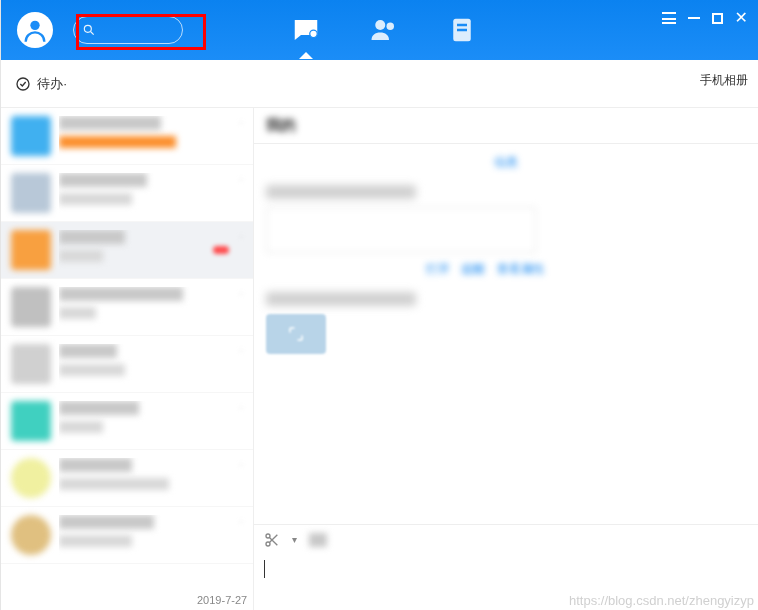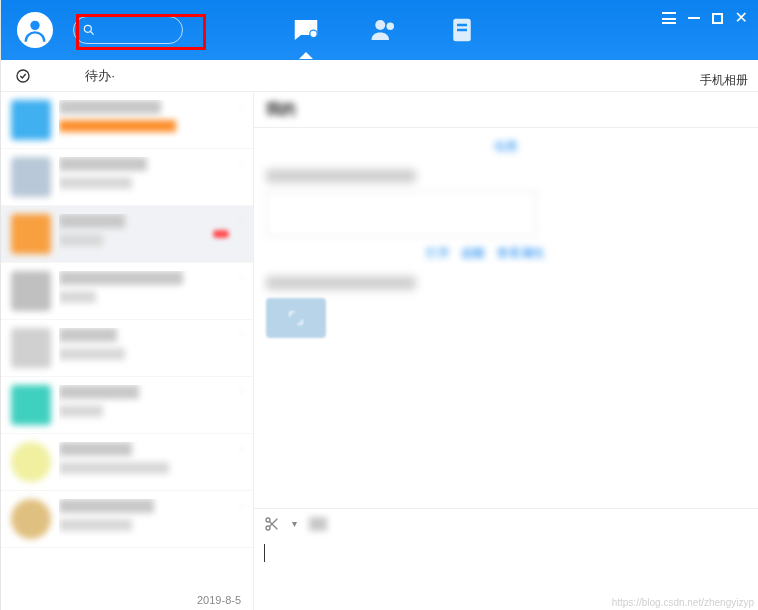--- a/index.html
+++ b/index.html
@@ -15,21 +15,21 @@
 .nav-icons { position:absolute; left:290px; top:0; height:60px; display:flex; align-items:center; gap:48px; }
 .nav-icon { width:30px; height:30px; color:#fff; opacity:0.85; display:flex; align-items:center; justify-content:center; cursor:pointer; position:relative; }
 .nav-icon.active { opacity:1; }
 .nav-icon.active::after { content:""; position:absolute; bottom:-14px; left:50%; transform:translateX(-50%); width:0;height:0;border-left:7px solid transparent;border-right:7px solid transparent;border-bottom:7px solid #fff; }
 .win-ctrls { position:absolute; right:10px; top:10px; display:flex; gap:12px; color:#fff; font-size:14px; align-items:center; }
 .win-menu { width:14px; height:12px; border-top:2px solid #fff; border-bottom:2px solid #fff; position:relative; }
 .win-menu::before { content:""; position:absolute; top:4px; left:0; width:14px; border-top:2px solid #fff; }
 .win-min { width:12px; border-top:2px solid #fff; }
 .win-max { width:11px; height:11px; border:2px solid #fff; }
 .win-close { font-size:16px; line-height:1; }
-.pending-bar { height:32px; border-bottom:1px solid #eee; display:flex; align-items:center; padding-left:14px; font-size:13px; color:#333;gap:48px; }
+.pending-bar { height:48px; border-bottom:1px solid #eee; display:flex; align-items:center; padding-left:14px; font-size:13px; color:#333; }
 .pending-bar svg { width:16px; height:16px; margin-right:6px; }
 .body-row { display:flex; height: calc(610px - 60px - 32px); }
 .sidebar { width:252px; overflow:hidden; }
 .conv { display:flex; padding:8px 10px; gap:8px; cursor:pointer; border-bottom:1px solid #f6f6f6; position:relative; }
 .conv.selected { background:#f0f2f5; }
 .conv .pic { width:40px; height:40px; background:#6ec1f5; filter: blur(3px); flex:0 0 40px; border-radius:4px; }
 .conv .txt { flex:1; overflow:hidden; }
 .conv .ln1 { height:14px; background:#c8c8c8; filter: blur(3px); margin-bottom:6px; }
 .conv .ln2 { height:12px; background:#d8d8d8; filter: blur(3px); width:70%; }
 .conv .time { font-size:11px; color:#bbb; min-width:30px; text-align:right; filter: blur(2px); }
@@ -43,21 +43,21 @@
 .link-sm { color:#0b82f0; font-size:12px; filter: blur(3px); margin-bottom:6px; display:inline-block; }
 .card { border:1px solid #e2e2e2; height:46px; width:270px; filter: blur(3px); margin-bottom:8px; }
 .toolbar { height:30px; border-top:1px solid #eee; display:flex; align-items:center; padding:0 10px; gap:12px; }
 .toolbar .scissors-icon { width:16px; height:16px; color:#888; }
 .toolbar .drop { font-size:10px; color:#888; }
 .toolbar .blob { width:18px; height:14px; background:#c8c8c8; filter: blur(3px); }
 .input-area { height:72px; padding:6px 10px; font-size:14px; color:#333; }
 .caret { width:1px; height:18px; background:#333; }
 .send-row { display:flex; justify-content:flex-end; padding:0 10px 8px 0; }
 .send-btn { background:#1e9fff; color:#fff; font-size:13px; padding:4px 10px; border:none; cursor:pointer; }
-.watermark { position:absolute; right:4px; bottom:2px; font-size:10px; color:#d0d0d0; letter-spacing:0; }
+.watermark { position:absolute; right:4px; bottom:2px; font-size:13px; color:#d0d0d0; letter-spacing:0; }
 .sm-tab-top { position:absolute; top:-4px; left:180px; width:20px; height:10px; border:1px solid #bbb; border-bottom:none; }
 .tag-top { position:absolute; top:-3px; left:232px; font-size:11px; color:#777; }
 .bottom-misc { position:absolute; bottom:4px; left:196px; font-size:11px; color:#888; }
 .img-box { width:60px; height:40px; background:#b8d4e8; display:flex; align-items:center; justify-content:center; color:#fff; border-radius:4px; filter: blur(1px); margin-bottom:6px; }
 </style>
 </head>
 <body>
 
 <div class="app">
   <div class="sm-tab-top"></div>
@@ -220,16 +220,16 @@
         <span class="drop">▾</span>
         <div class="blob"></div>
       </div>
       <div class="input-area">
         <div class="caret"></div>
       </div>
     </div>
   </div>
 
   <div class="bottom-misc">
-    <span>2019-8-5</span>
+    <span>2019-7-27</span>
   </div>
   <div class="watermark">https://blog.csdn.net/zhengyizyp</div>
 </div>
 
 </body></html>

